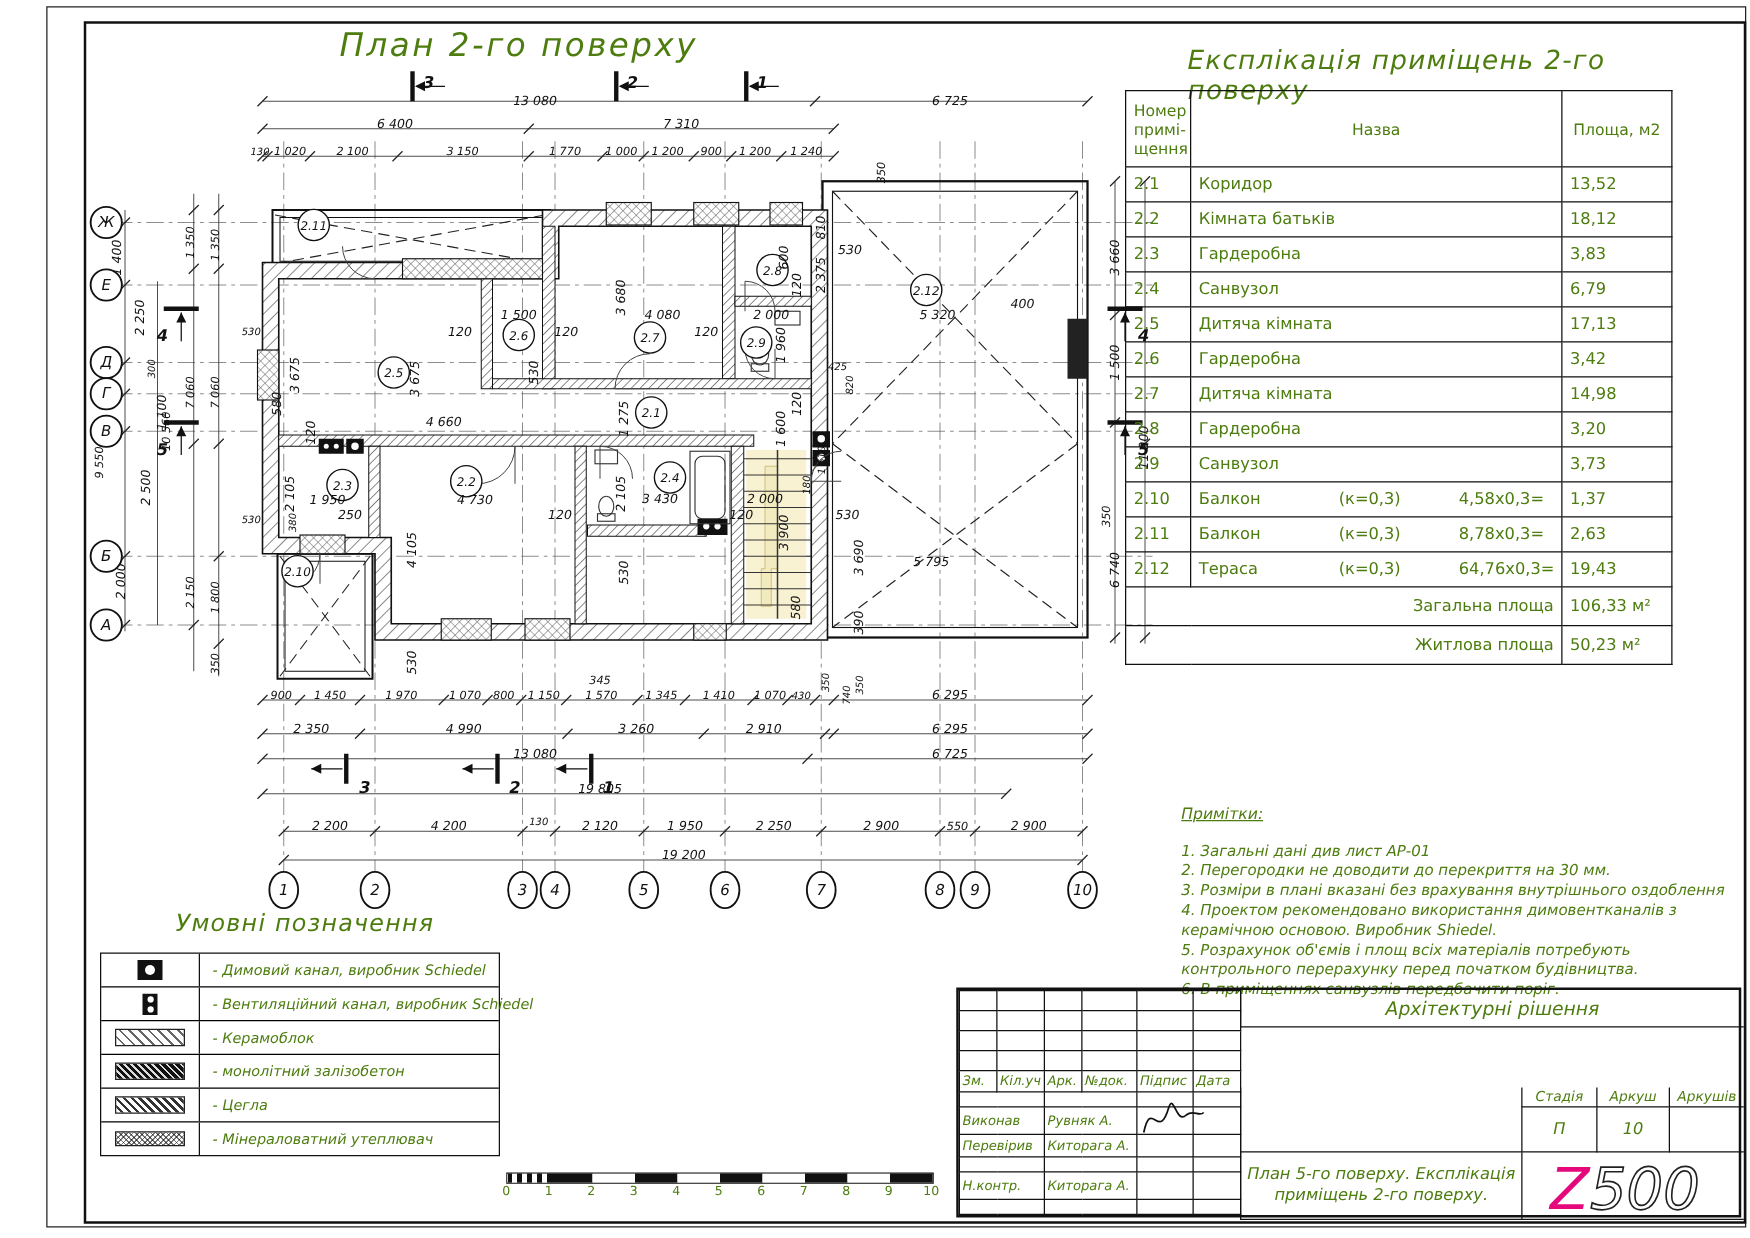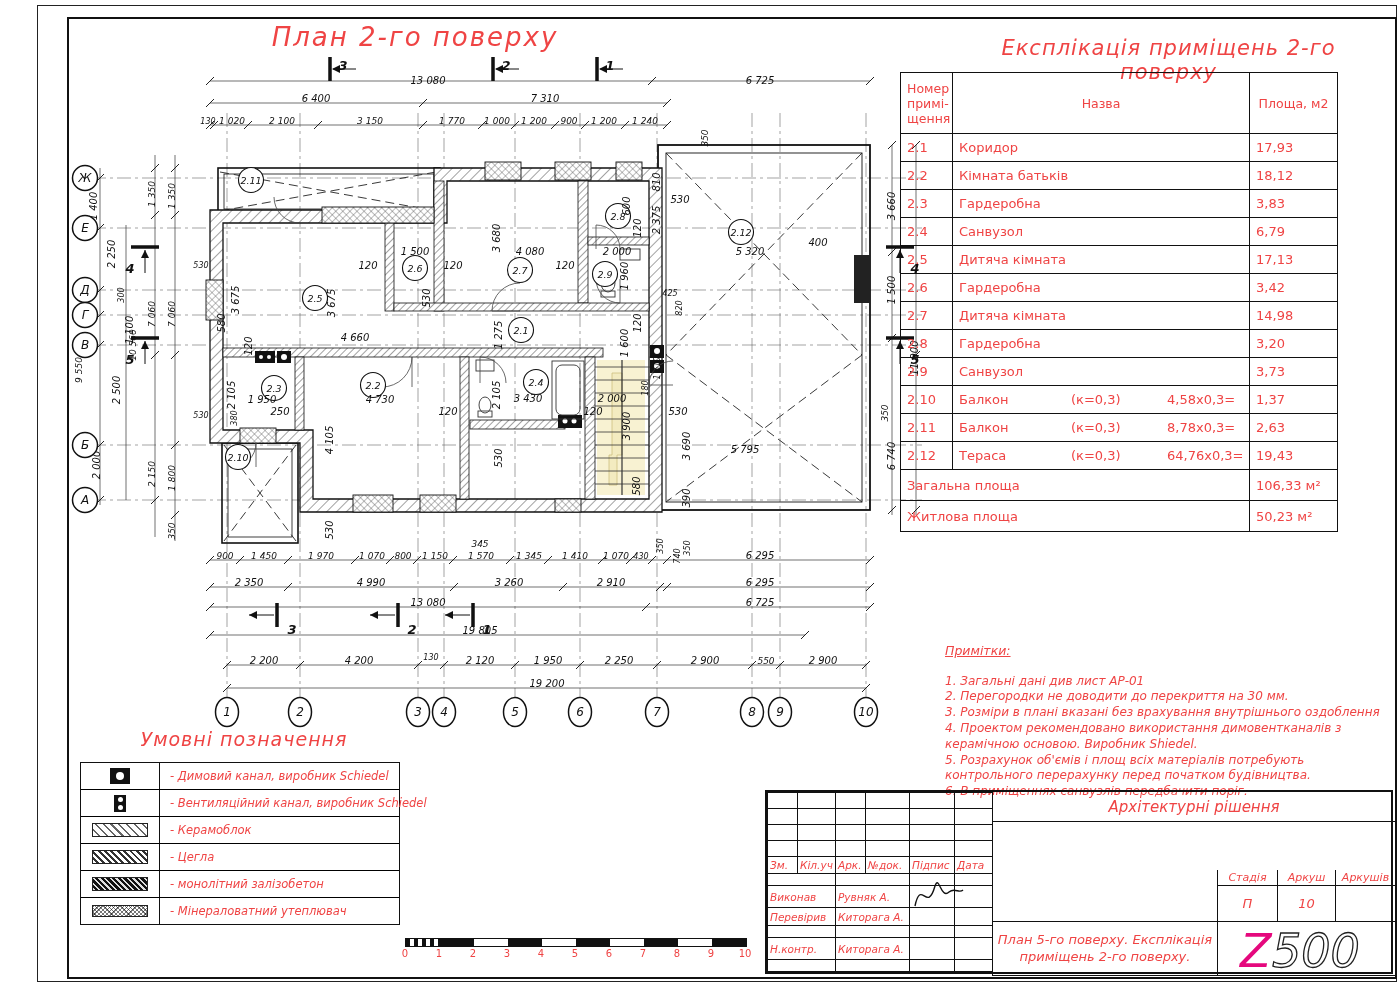--- a/index.html
+++ b/index.html
@@ -1,40 +1,40 @@
 <!DOCTYPE html>
 <html><head>
 <meta charset="utf-8">
 <style>
   html,body{margin:0;padding:0;background:#fff;}
   #sheet{position:relative;width:1400px;height:990px;background:#fff;overflow:hidden;
-         font-family:"DejaVu Sans",sans-serif;color:#ef4444;}
+         font-family:"DejaVu Sans",sans-serif;color:#4d7c0f;}
   .frame-outer{position:absolute;left:37px;top:5px;width:1358px;height:975px;border:1px solid #222;}
   .frame-inner{position:absolute;left:67px;top:17px;width:1326px;height:958px;border:2px solid #111;}
   
   #plan-title{position:absolute;left:200px;top:22px;width:430px;text-align:center;
               font-size:26px;font-style:italic;letter-spacing:2px;}
   
   #plan-svg{position:absolute;left:60px;top:55px;}
   #plan-svg text{font-family:"DejaVu Sans",sans-serif;font-style:italic;fill:#111;}
   
-  #exp-title{position:absolute;left:950px;top:36px;width:437px;text-align:center;
+  #exp-title{position:absolute;left:950px;top:36px;width:437px;
              font-size:21px;font-style:italic;letter-spacing:1px;}
   table.exp{position:absolute;left:900px;top:72px;width:437px;border-collapse:collapse;
             table-layout:fixed;}
   table.exp th,table.exp td{border:1.5px solid #111;padding:1px 6px;font-weight:normal;}
   table.exp th{font-size:12.5px;text-align:center;height:58px;}
   table.exp td{font-size:13px;height:25px;}
   td.exp-num{text-align:left;}
   .exp-name-wrap{display:flex;}
   .exp-nm{flex:0 0 112px;}
   .exp-cf{flex:0 0 96px;}
   .exp-fm{flex:1 1 auto;}
   tr.total td{height:28px;}
-  td.total-label{text-align:left;font-size:16.5px;padding-right:14px;}
+  td.total-label{text-align:right;font-size:16.5px;padding-right:14px;}
   td.total-value{font-size:13.5px;}
   
   #notes{position:absolute;left:945px;top:643px;width:448px;font-style:italic;font-size:12px;line-height:1.32;}
   #notes .nt{ text-decoration:underline;margin-bottom:14px;font-size:12.5px;}
   #notes .nl{margin:0;}
   
   #legend-title{position:absolute;left:88px;top:728px;width:312px;text-align:center;
                 font-size:19px;font-style:italic;letter-spacing:1px;}
   #legend{position:absolute;left:80px;top:762px;width:318px;border:1.5px solid #111;}
   .lg-row{display:flex;align-items:center;height:26px;border-bottom:1px solid #000000;}
@@ -913,21 +913,21 @@
     <tbody>
         <tr>
           <td class="exp-num">2.1</td>
     <td>
             <span class="exp-name-wrap">
       <span class="exp-nm">Коридор</span>
               <span class="exp-cf"></span>
               <span class="exp-fm"></span>
             </span>
           </td>
-    <td>17,93</td>
+    <td>13,52</td>
         </tr>
         <tr>
           <td class="exp-num">2.2</td>
     <td>
             <span class="exp-name-wrap">
       <span class="exp-nm">Кімната батьків</span>
               <span class="exp-cf"></span>
               <span class="exp-fm"></span>
             </span>
           </td>
@@ -1081,29 +1081,29 @@
     <div class="lg-label">- Вентиляційний канал, виробник Schiedel</div>
       </div>
       <div class="lg-row">
         <div class="lg-cell-sw">
       <div class="sw sw-keramoblok"></div>
         </div>
     <div class="lg-label">- Керамоблок</div>
       </div>
       <div class="lg-row">
         <div class="lg-cell-sw">
+      <div class="sw sw-concrete"></div>
+        </div>
+    <div class="lg-label">- монолітний залізобетон</div>
+      </div>
+      <div class="lg-row">
+        <div class="lg-cell-sw">
       <div class="sw sw-brick"></div>
         </div>
     <div class="lg-label">- Цегла</div>
-      </div>
-      <div class="lg-row">
-        <div class="lg-cell-sw">
-      <div class="sw sw-concrete"></div>
-        </div>
-    <div class="lg-label">- монолітний залізобетон</div>
       </div>
       <div class="lg-row">
         <div class="lg-cell-sw">
       <div class="sw sw-mineral"></div>
         </div>
     <div class="lg-label">- Мінераловатний утеплювач</div>
       </div>
     </div>
 
   <div id="scalebar">

